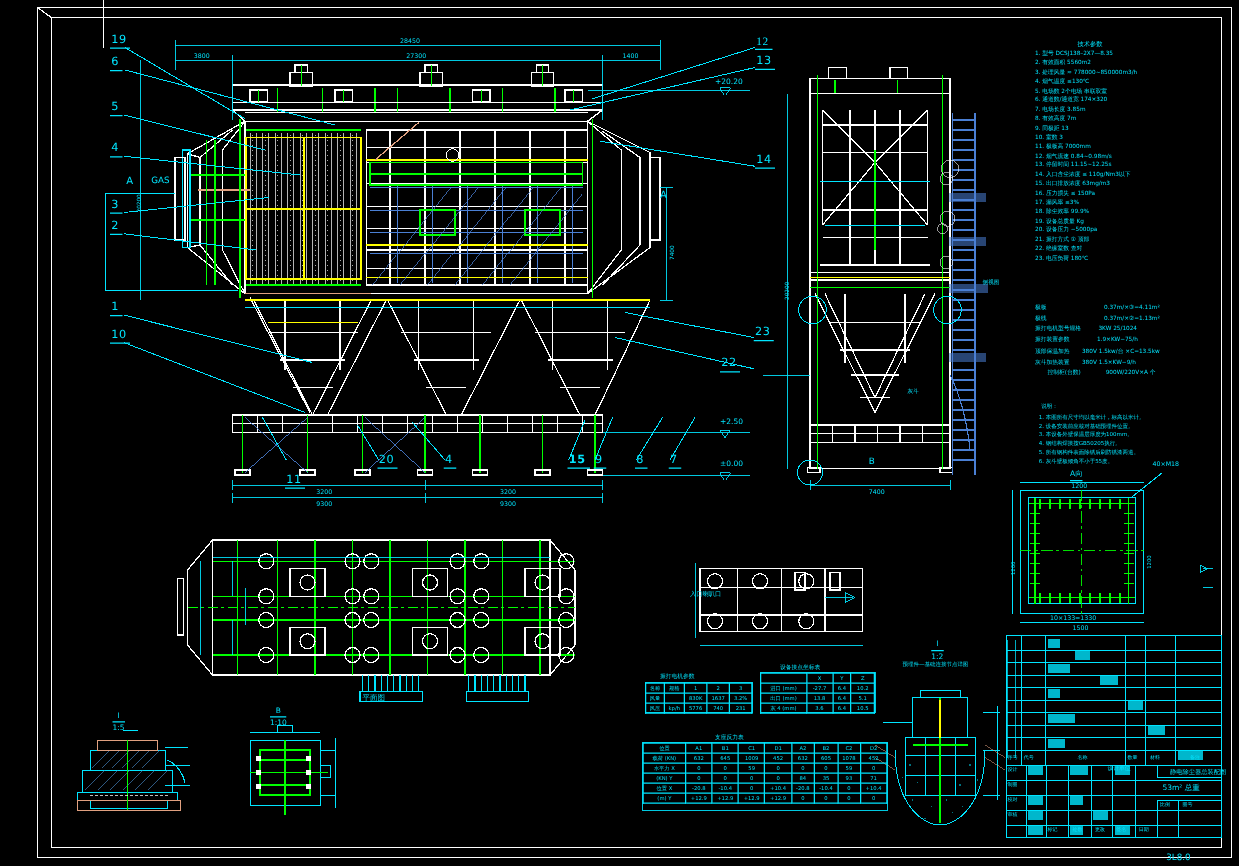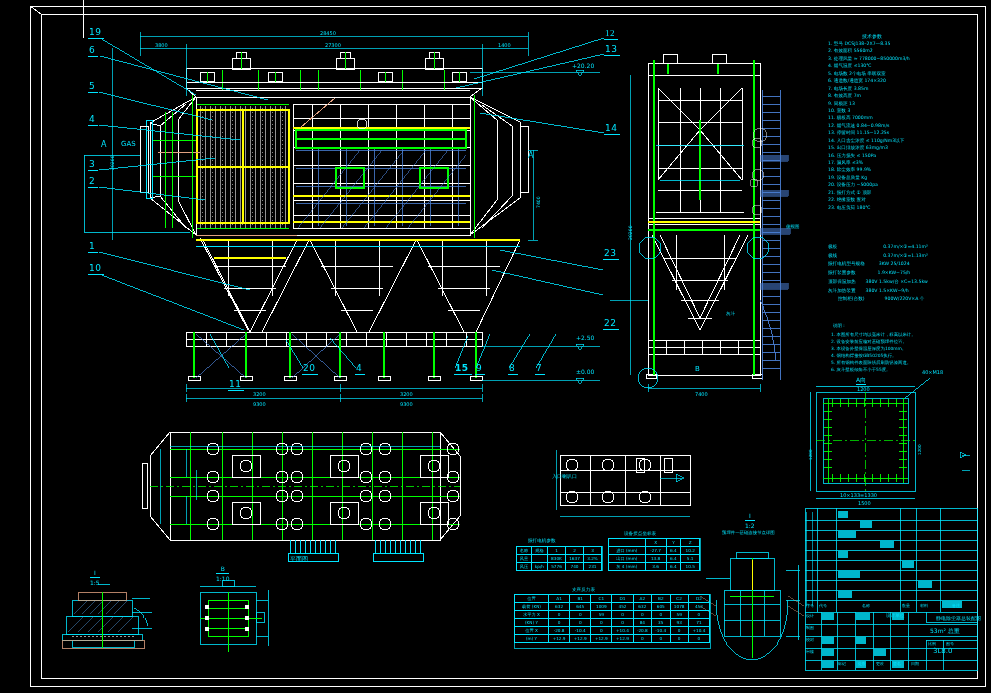--- a/index.html
+++ b/index.html
@@ -876,22 +876,22 @@
 <div class="callout" style="left:88px;top:81px;">5</div>
 <div class="callout" style="left:88px;top:114px;">4</div>
 <div class="callout" style="left:88px;top:159px;">3</div>
 <div class="callout" style="left:88px;top:176px;">2</div>
 <div class="callout" style="left:88px;top:241px;">1</div>
 <div class="callout" style="left:88px;top:263px;">10</div>
 
 <div class="callout" style="left:604px;top:28px;font-family:Liberation Serif, serif;">12</div>
 <div class="callout" style="left:604px;top:44px;">13</div>
 <div class="callout" style="left:604px;top:123px;">14</div>
-<div class="callout" style="left:603px;top:248px;">23</div>
-<div class="callout" style="left:603px;top:286px;margin-top:32px;">22</div>
+<div class="callout" style="left:603px;top:261px;">23</div>
+<div class="callout" style="left:576px;top:286px;">22</div>
 
 <div class="callout" style="left:228px;top:379px;">11</div>
 <div class="callout" style="left:302px;top:363px;">20</div>
 <div class="callout" style="left:355px;top:363px;">4</div>
 <div class="callout" style="left:454px;top:363px;font-weight:bold;">15</div>
 <div class="callout" style="left:475px;top:363px;">9</div>
 <div class="callout" style="left:508px;top:363px;">8</div>
 <div class="callout" style="left:535px;top:363px;">7</div>
 
 <div class="lbl" style="left:101px;top:141px;font-size:8px;">A</div>
@@ -1112,21 +1112,21 @@
 <div class="lbl" style="left:552px;top:474px;font-size:5px;">入口喇叭口</div>
 
 <div class="dimtxt" style="left:857px;top:386px;">1200</div>
 <div class="dimtxt" style="left:840px;top:492px;">10×133=1330</div>
 <div class="dimtxt" style="left:858px;top:500px;">1500</div>
 <div class="vt" style="left:808px;top:460px;font-size:4.2px;transform:rotate(-90deg);">1200</div>
 <div class="vt" style="left:917px;top:455px;font-size:4.2px;transform:rotate(-90deg);">1200</div>
 
 <div class="lbl" style="left:936px;top:616px;font-size:5px;">静电除尘器总装配图</div>
 <div class="lbl" style="left:930px;top:628px;font-size:6px;">53m² 总重</div>
-<div class="lbl" style="left:933px;top:648px;font-size:7px;">3L8.0</div>
+<div class="lbl" style="left:933px;top:683px;font-size:7px;">3L8.0</div>
 <div class="lbl" style="left:886px;top:614px;font-size:4.6px;">设计单位</div>
 
 <div class="lbl" style="left:806px;top:604px;font-size:4px;">序号</div>
 <div class="lbl" style="left:819px;top:604px;font-size:4px;">代号</div>
 <div class="lbl" style="left:862px;top:604px;font-size:4px;">名称</div>
 <div class="lbl" style="left:902px;top:604px;font-size:4px;">数量</div>
 <div class="lbl" style="left:920px;top:604px;font-size:4px;">材料</div>
 <div class="lbl" style="left:952px;top:604px;font-size:4px;">备注</div>
 
 <div class="lbl" style="left:806px;top:614px;font-size:4px;">设计</div>

